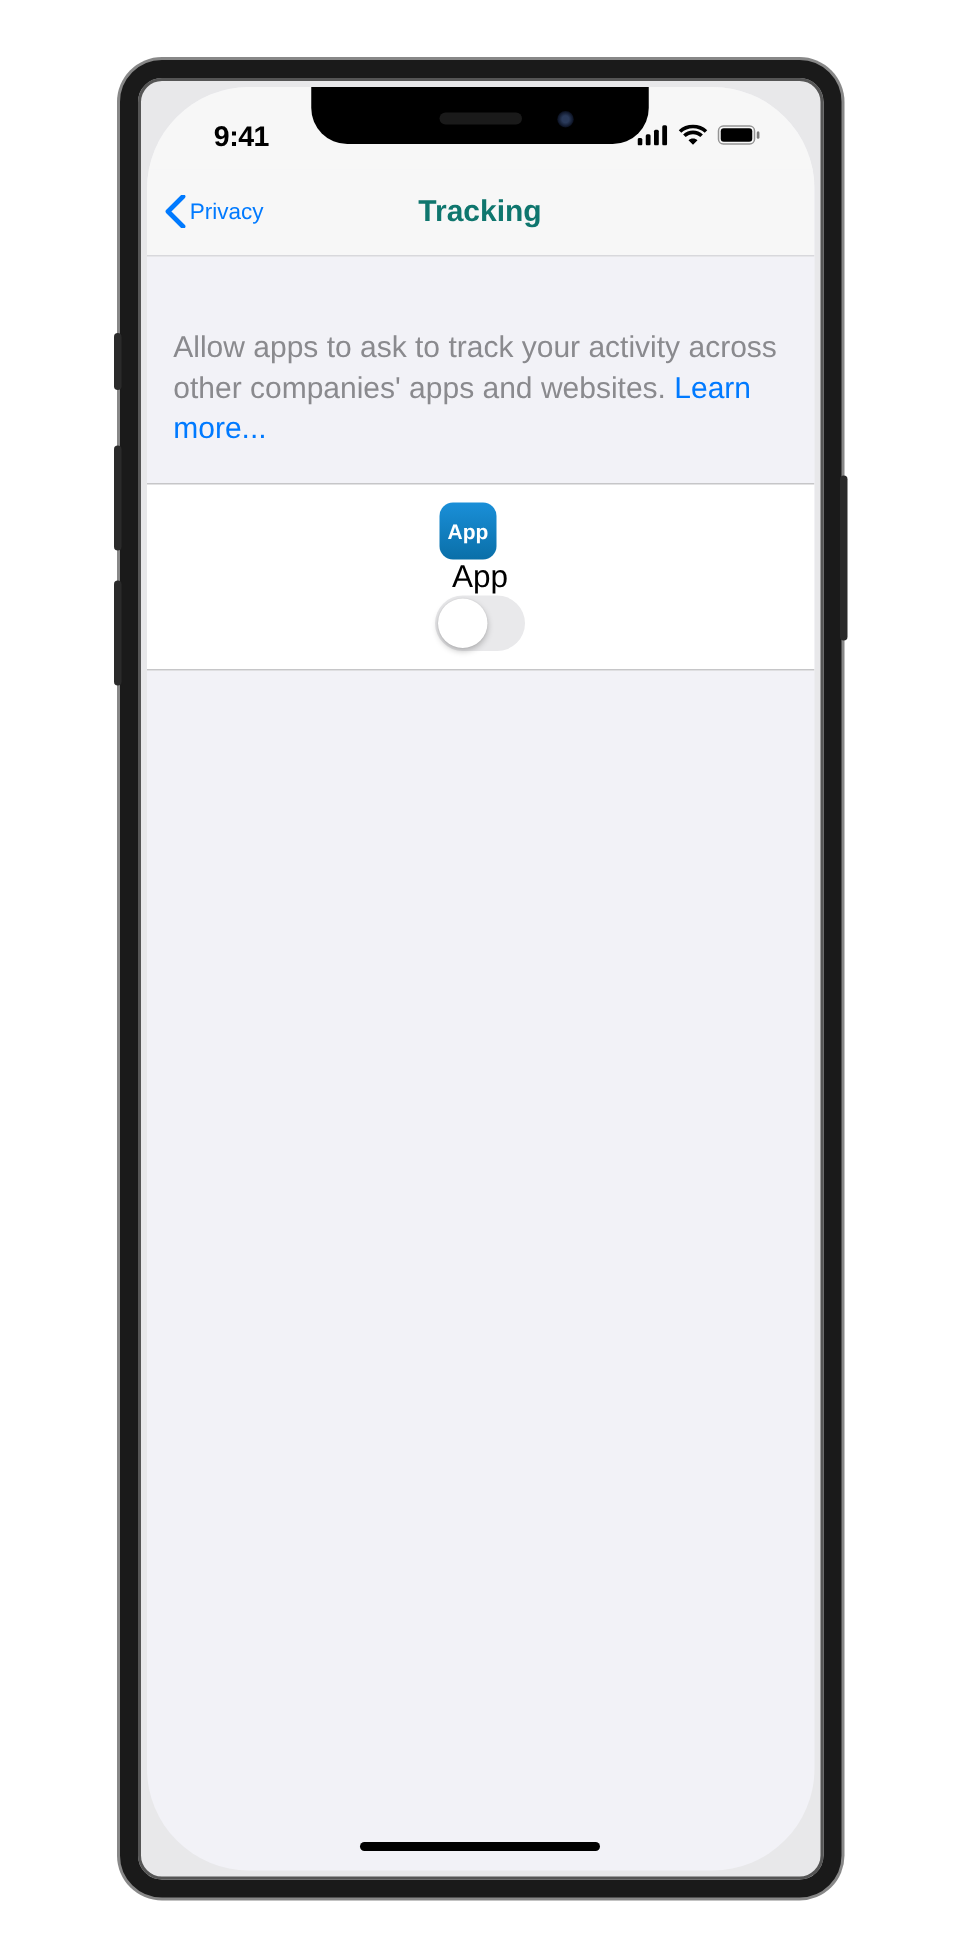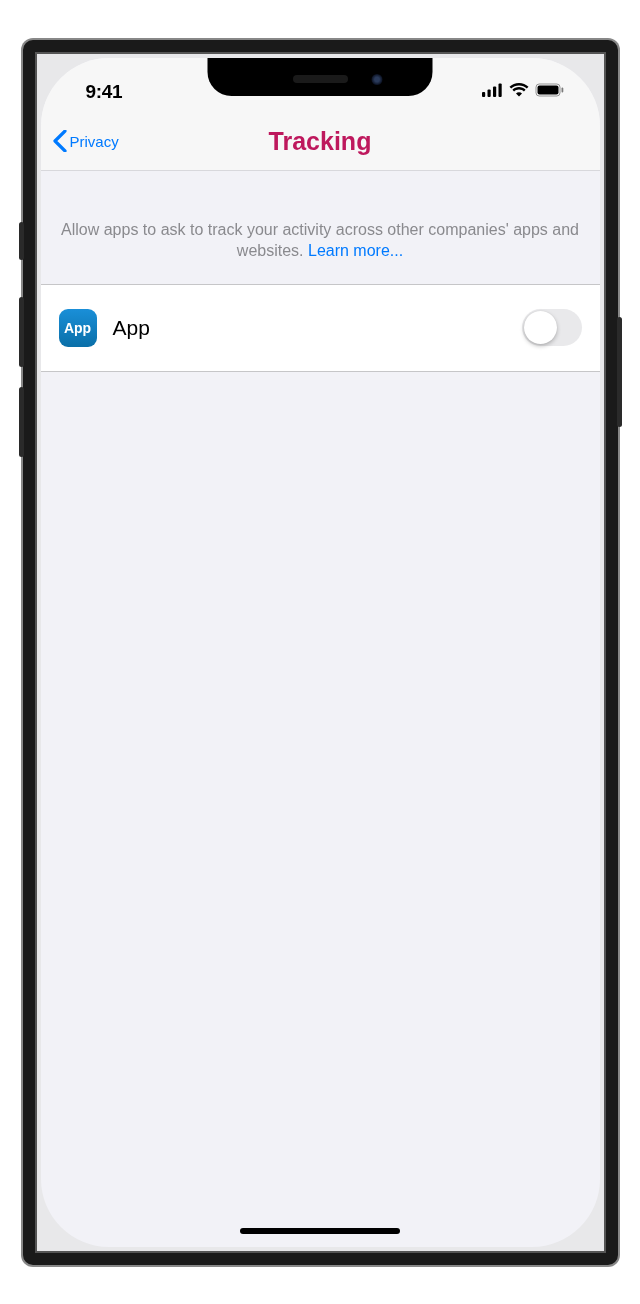--- a/index.html
+++ b/index.html
@@ -6,25 +6,25 @@
     body {
       font-family: -apple-system, BlinkMacSystemFont, "Helvetica Neue", Arial, sans-serif;
       width: 640px;
       height: 1304px;
       background: #fff;
       display: flex;
       align-items: center;
       justify-content: center;
     }
     .device {
-      width: 595px;
+      width: 481px;
       height: 1225px;
       background: #e8e8ea;
       border: 12px solid #1a1a1a;
-      border-radius: 10px;
+      border-radius: 28px;
       padding: 6px;
       position: relative;
       box-shadow: 0 0 0 2px #888, inset 0 0 0 2px #555;
     }
     .screen {
       width: 100%;
       height: 100%;
       background: #f2f2f7;
       border-radius: 68px;
       overflow: hidden;
@@ -96,48 +96,47 @@
       color: #007aff;
       font-size: 15px;
       cursor: pointer;
       z-index: 2;
     }
     .back-button svg { margin-right: 3px; }
     .nav-title {
       position: absolute;
       left: 0; right: 0;
       text-align: center;
-      font-size: 25px;
+      font-size: 20px;
       font-weight: 600;
-      color: #be185d;
+      color: #0f766e;
     }
     .content {
       background: #f2f2f7;
     }
     .spacer-top { height: 38px; }
     .cell {
       display: flex;
       align-items: center;
       background: #fff;
       min-height: 56px;
       padding: 0 18px;
       border-top: 0.5px solid #c6c6c8;
       border-bottom: 0.5px solid #c6c6c8;
     }
     .cell-label {
       font-size: 21px;
       color: #000;
       flex: 1;
     }
     .footer-text {
-      font-size: 16px;
+      font-size: 20px;
       color: #8a8a8e;
       padding: 10px 18px 22px 18px;
       line-height: 1.35;
-      text-align: center;
     }
     .footer-text .link {
       color: #007aff;
       cursor: pointer;
     }
     .switch {
       width: 60px;
       height: 37px;
       border-radius: 20px;
       position: relative;
@@ -156,23 +155,24 @@
       box-shadow: 0 2px 4px rgba(0,0,0,0.25), 0 0 1px rgba(0,0,0,0.1);
       transition: left 0.2s;
     }
     .switch.on .knob { left: 25px; }
     .switch.off .knob { left: 2px; }
     .app-cell {
       display: flex;
       align-items: center;
       background: #fff;
       min-height: 56px;
-      padding: 24px 18px;
+      padding: 12px 18px;
       border-top: 0.5px solid #c6c6c8;
       border-bottom: 0.5px solid #c6c6c8;
+      flex-direction: column;
     }
     .app-icon {
       width: 38px;
       height: 38px;
       border-radius: 9px;
       background: linear-gradient(180deg, #1a8fd8, #0a6fa8);
       display: flex;
       align-items: center;
       justify-content: center;
       margin-right: 16px;

